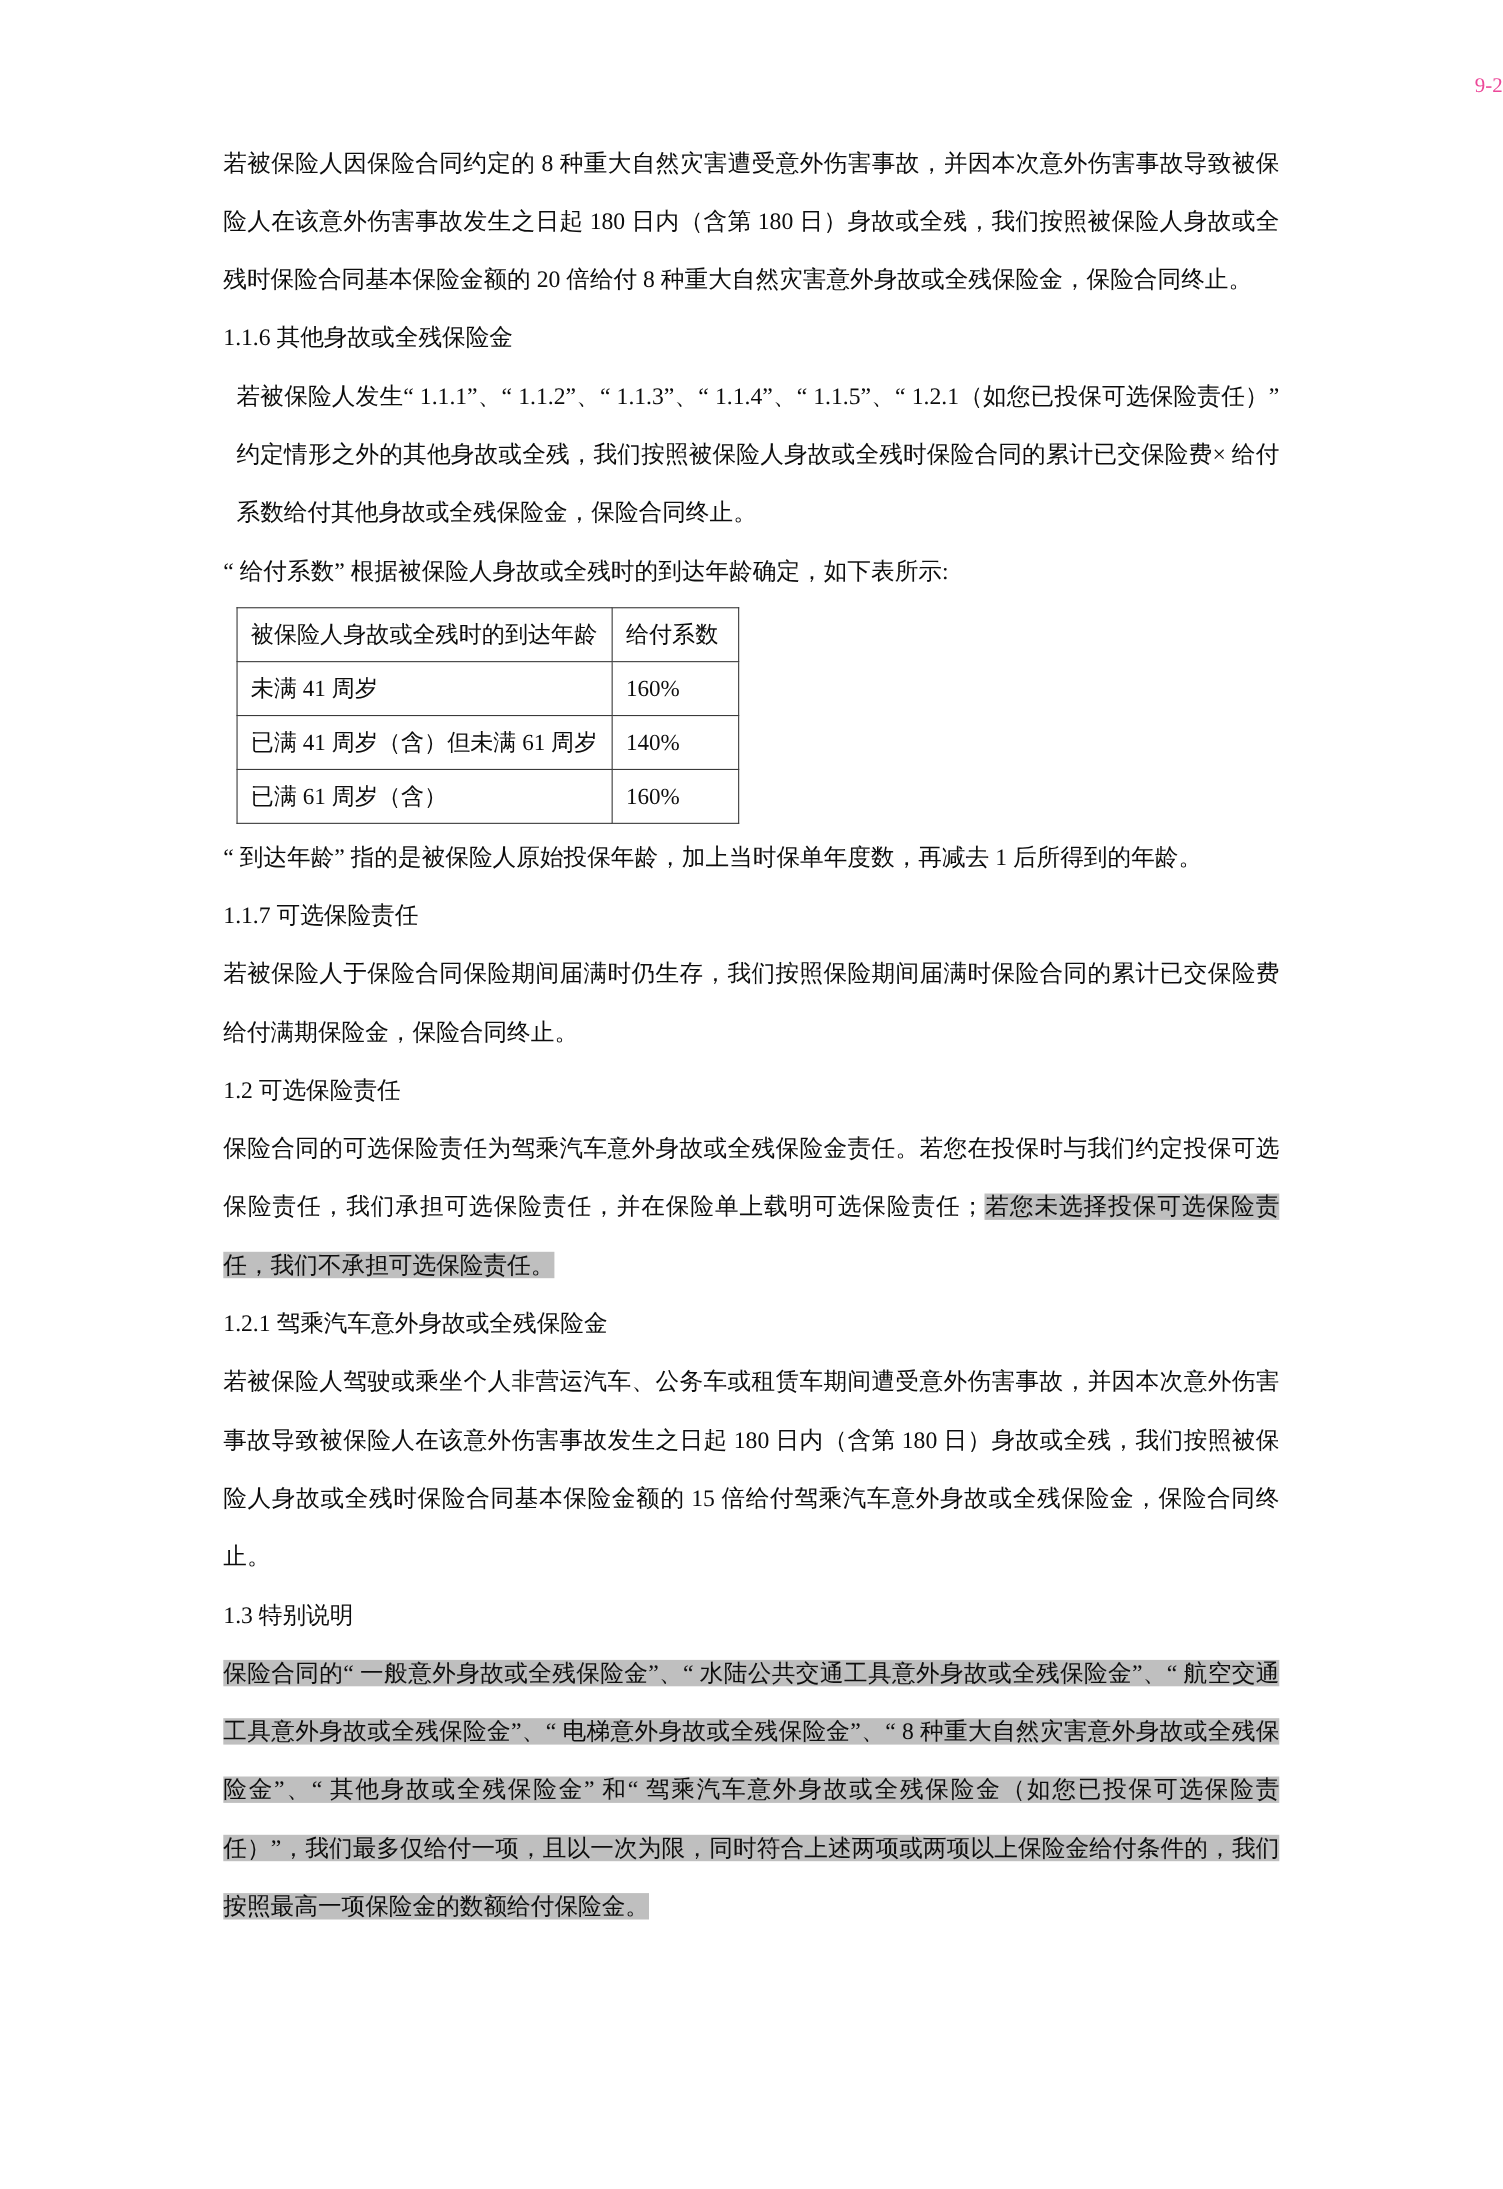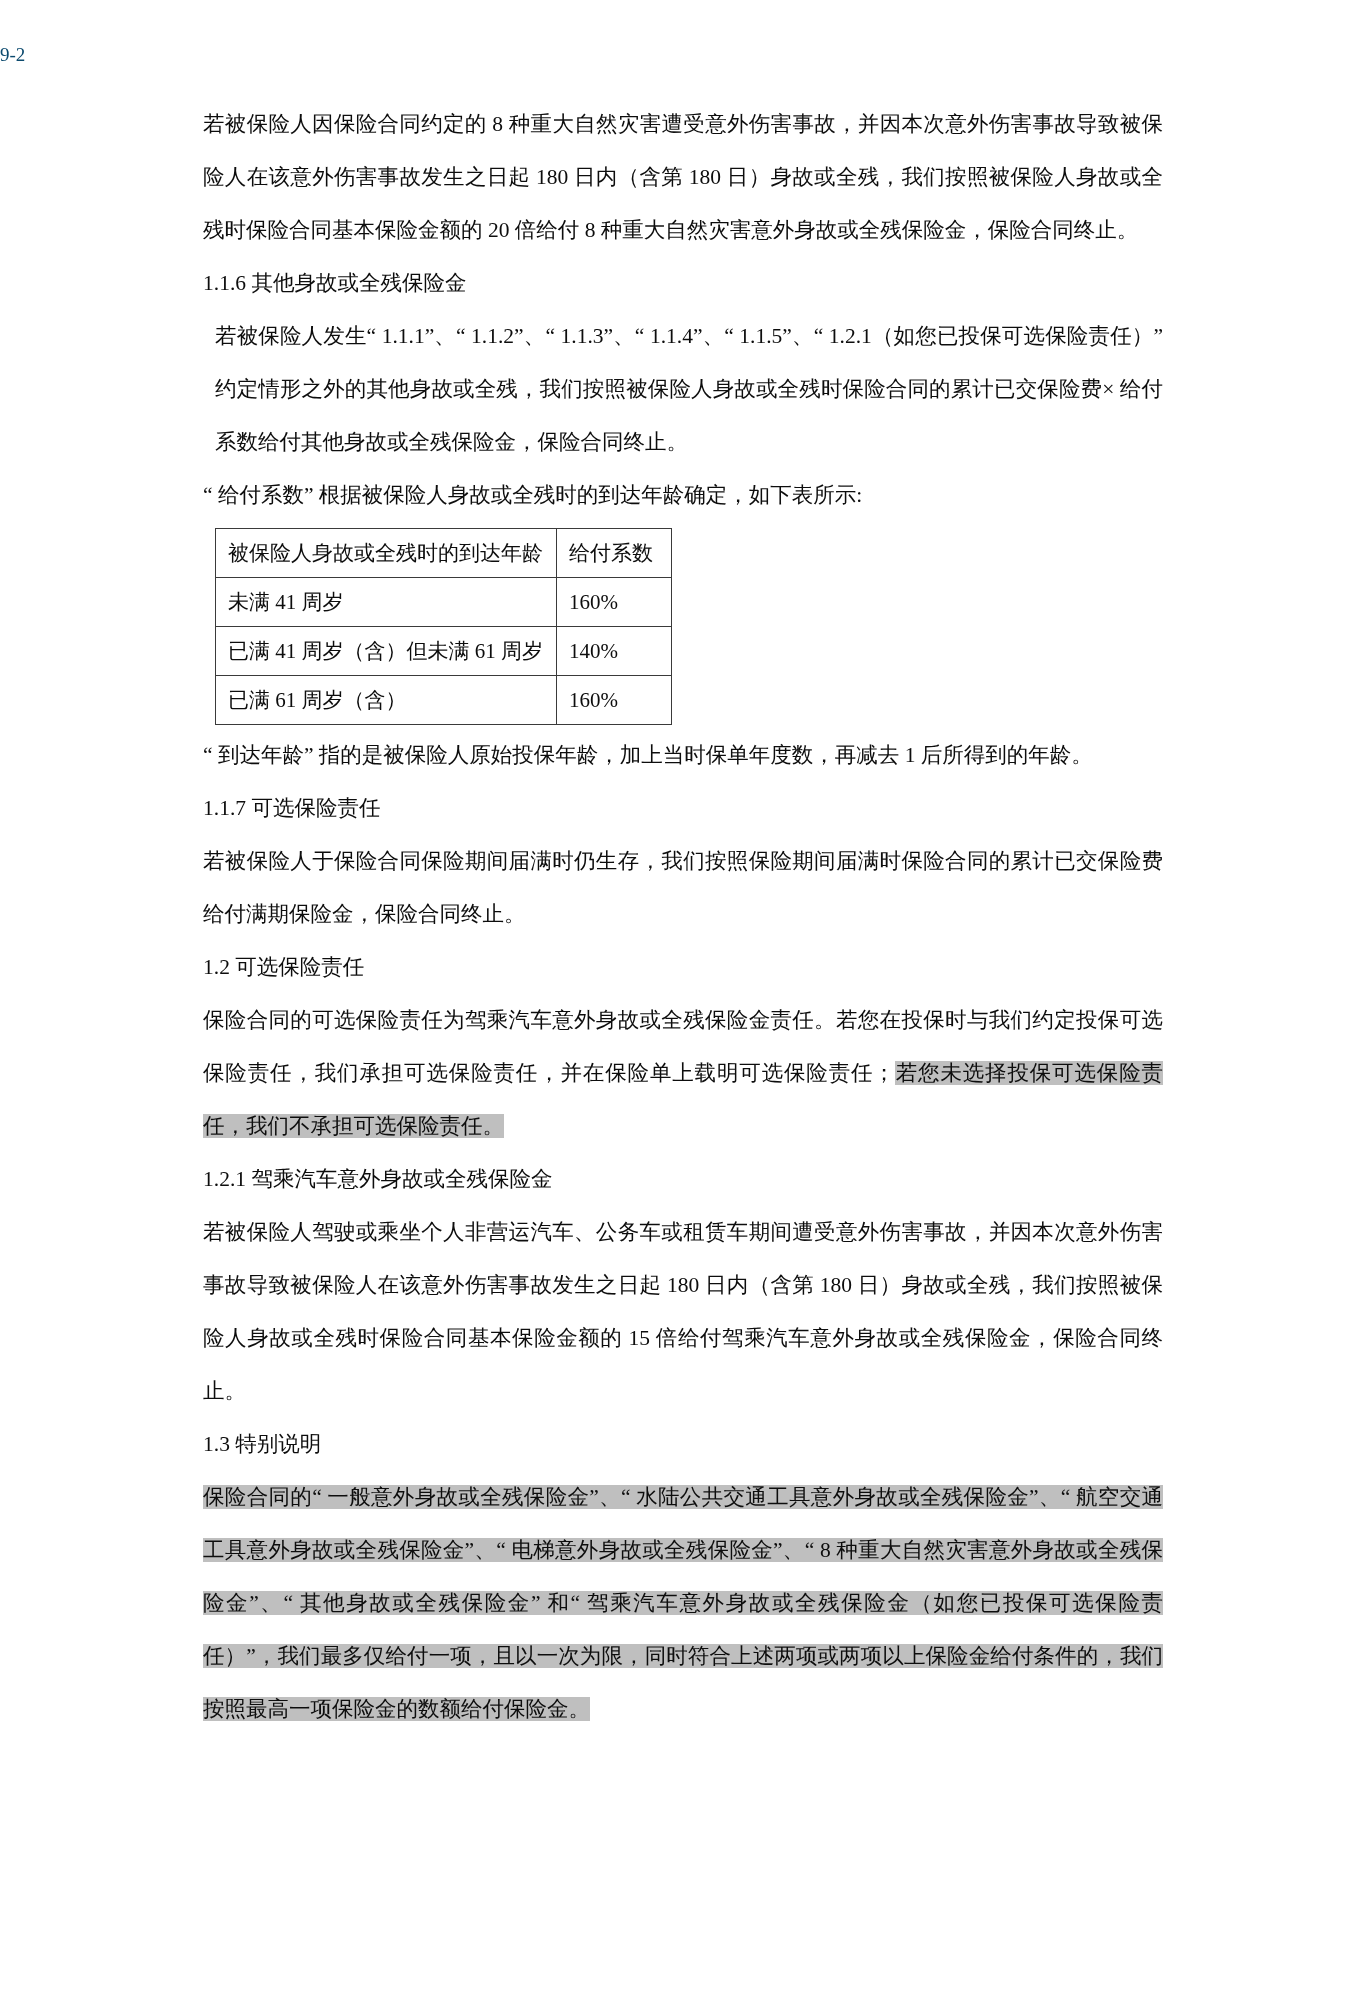--- a/index.html
+++ b/index.html
@@ -13,25 +13,25 @@
   }
   .page {
     position: relative;
     width: 1366px;
     height: 1990px;
     background: #ffffff;
     box-sizing: border-box;
     overflow: hidden;
   }
   .page-header {
-    text-align: left;
+    text-align: right;
     font-size: 19px;
-    padding-top: 44px;
+    padding-top: 68px;
     letter-spacing: 0px;
-    color: #0c4a6e;
+    color: #ec4899;
   }
   .content {
     margin: 0 auto;
     width: 960px;
     padding-top: 32px;
   }
   p.body {
     font-size: 21.5px;
     line-height: 53px;
     margin: 0;

